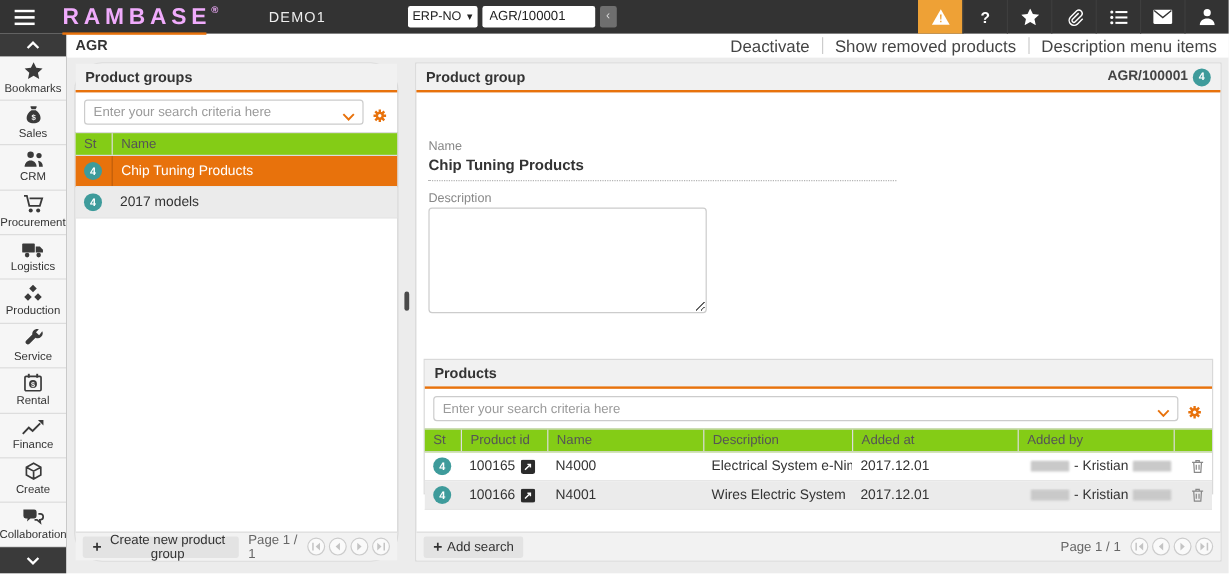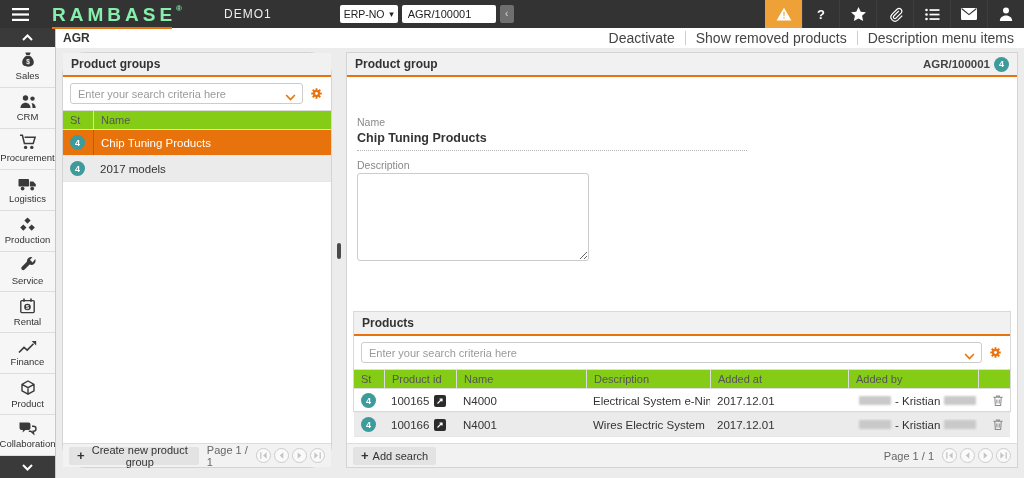--- a/index.html
+++ b/index.html
@@ -2,21 +2,21 @@
 <html><head>
 <meta charset="utf-8">
 <style>
   * { box-sizing: border-box; margin: 0; padding: 0; }
   html,body { width:1024px; height:478px; overflow:hidden; background:#fff;
     font-family:"Liberation Sans", sans-serif; font-size:12px; color:#333; }
 
   
   .topbar { height:28px; background:#333333; display:flex; align-items:center; position:relative; }
   .hamburger { width:40px; height:28px; display:flex; align-items:center; justify-content:center; cursor:pointer; background:none; border:none; }
-  .brand { position:relative; margin-left:12px; color:#86efac; font-weight:bold; font-size:19px; letter-spacing:4px; line-height:1; }
+  .brand { position:relative; margin-left:12px; color:#f0abfc; font-weight:bold; font-size:19px; letter-spacing:4px; line-height:1; }
   .brand sup { font-size:8px; letter-spacing:0; vertical-align:top; }
   .brand-underline { position:absolute; left:0; right:10px; bottom:-5px; height:2px; background:#e8720c; }
   .env { color:#eee; font-size:12px; letter-spacing:1px; margin-left:42px; }
   .lookup { display:flex; align-items:flex-end; gap:4px; margin-left:68px; }
   .select-box { width:58px; height:18px; background:#fff; border-radius:2px; display:flex; align-items:center; justify-content:space-between; padding:0 4px; font-size:10.5px; color:#222; cursor:pointer; }
   .select-caret { font-size:9px; color:#222; }
   .lookup input { width:94px; height:18px; border:none; border-radius:2px; padding:0 6px; font-size:11px; color:#222; font-family:inherit; }
   .back-btn { width:14px; height:18px; background:#6f6f6f; border:none; border-radius:2px; color:#ddd; font-size:10px; line-height:1; cursor:pointer; }
   .topbar-icons { margin-left:auto; display:flex; height:28px; }
   .tb-icon { width:37px; height:28px; display:flex; align-items:center; justify-content:center; border-left:1px solid #3e3e3e; color:#fff; cursor:pointer; background:none; border-top:none; border-right:none; border-bottom:none; }
@@ -45,21 +45,21 @@
   .panel { background:#fff; border:1px solid #d4d4d4; display:flex; flex-direction:column; min-width:0; }
   .panel.left { width:270px;border-radius:23px; }
   .panel.right { flex:1;gap:31px; }
   .splitter { width:14px; position:relative; cursor:col-resize; }
   .split-handle { position:absolute; left:5px; top:46%; width:4px; height:16px; background:#4a4a4a; border-radius:2px; }
 
   .panel-header { height:24px; background:#f1f1f1; border-bottom:2px solid #e8720c; display:flex; align-items:center; padding:0 8px; flex-shrink:0; }
   .panel-title { font-size:12px; color:#333; font-weight:bold; }
   .doc-ref { margin-left:auto; display:flex; align-items:center; gap:4px; font-size:11.5px; font-weight:bold; color:#444; }
 
-  .searchrow { display:flex; align-items:center; gap:6px; padding:6px 7px; flex-shrink:0; }
+  .searchrow { display:flex; align-items:flex-end; gap:6px; padding:6px 7px; flex-shrink:0; }
   .search-wrap { flex:1; position:relative; }
   .search-wrap input { width:100%; height:21px; border:1px solid #ccc; border-radius:3px; padding:0 24px 0 7px; font-size:11px; color:#555; font-family:inherit; }
   .search-wrap input::placeholder { color:#9a9a9a; }
   .search-chevron { position:absolute; right:7px; top:7px; cursor:pointer; }
   .gear-btn { background:none; border:none; cursor:pointer; display:flex; padding:0; }
 
   .thead { background:#84cc16; border-top:1px solid #ddd; border-bottom:1px solid #ddd; font-size:11px; color:#555; flex-shrink:0; }
   .grid2 { display:grid; grid-template-columns:30px 1fr; }
   .grid7 { display:grid; grid-template-columns:30px 72px 130px 1fr 138px 130px 32px; }
   .thead > div { padding:3px 0 3px 7px; }
@@ -82,21 +82,21 @@
   .page-label { margin-left:auto; font-size:11px; color:#666; }
   .pager { display:flex; gap:3px; }
   .pg-btn { width:15px; height:15px; border:1px solid #ccc; border-radius:50%; background:#fafafa; display:flex; align-items:center; justify-content:center; padding:0; cursor:default; }
 
   .form-area { padding:8px 10px 4px; flex-shrink:0; }
   .field-label { font-size:10.5px; color:#888; }
   .name-value { font-size:12.5px; font-weight:bold; color:#333; padding:3px 0 5px; border-bottom:1px dotted #b5b5b5; width:390px; cursor:text; }
   .desc-label { margin-top:8px; }
   .desc-box { margin-top:2px; width:232px; height:88px; border:1px solid #ccc; border-radius:3px; resize:both; font-family:inherit; font-size:11px; padding:4px; color:#333; }
 
-  .subpanel { margin:12px 6px 0; border:1px solid #d9d9d9; flex:1; display:flex; flex-direction:column; min-height:0; }
+  .subpanel { margin:0 6px 0; border:1px solid #d9d9d9; flex:1; display:flex; flex-direction:column; min-height:0; }
   .redacted { display:inline-block; width:32px; height:9px; background:#c9c9c9; border-radius:1px; filter:blur(1px); margin:0 4px; flex-shrink:0; }
 </style>
 </head>
 <body>
 
 <div class="topbar">
   <button class="hamburger">
     <svg width="17" height="13" viewBox="0 0 17 13">
         <g fill="#fff">
           <rect width="17" height="2.2"></rect>
@@ -171,20 +171,28 @@
 
   <nav class="sidebar">
     <button class="side-scroll up">
       <svg width="11" height="7" viewBox="0 0 11 7">
           <path d="M1 6 5.5 1.5 10 6" fill="none" stroke="#fff" stroke-width="2"></path>
         </svg>
     </button>
     <div class="side-items">
       <div class="side-item">
         <span>
+            <svg width="18" height="16" viewBox="0 0 20 16">
+              <path d="M10 0l2.5 5.2 5.8.7-4.3 3.9 1.2 5.7L10 12.6l-5.2 2.9 1.2-5.7L1.7 5.9l5.8-.7z" fill="#3a3a3a"></path>
+            </svg>
+          </span>
+        <span class="side-label">Bookmarks</span>
+      </div>
+      <div class="side-item">
+        <span>
             <svg width="16" height="16" viewBox="0 0 16 16">
               <g fill="#3a3a3a">
                 <path d="M6.3 3 5.4 1.1Q5.2.6 5.8.6h4.4q.6 0 .4.5L9.7 3z"></path>
                 <path d="M6.2 3.8h3.6C12.6 5.6 13.8 8.2 13.8 10.3c0 3-2.5 4.4-5.8 4.4s-5.8-1.4-5.8-4.4c0-2.1 1.2-4.7 4-6.5z"></path>
               </g>
               <text x="8" y="12.2" font-size="6.5" fill="#f6f6f6" text-anchor="middle" font-family="inherit" font-weight="bold">$</text>
             </svg>
           </span>
         <span class="side-label">Sales</span>
       </div>
@@ -268,21 +276,21 @@
             </svg>
           </span>
         <span class="side-label">Finance</span>
       </div>
       <div class="side-item">
         <span>
             <svg width="16" height="16" viewBox="0 0 16 16">
               <path d="M8 1 14 4.3v6.6L8 14.2 2 10.9V4.3z M2 4.3l6 3.3 6-3.3 M8 7.6v6.6" fill="none" stroke="#3a3a3a" stroke-width="1.4"></path>
             </svg>
           </span>
-        <span class="side-label">Product</span>
+        <span class="side-label">Create</span>
       </div>
       <div class="side-item">
         <span>
             <svg width="19" height="15" viewBox="0 0 19 15">
               <path d="M1.5 1.5h9a2 2 0 0 1 2 2v3.6a2 2 0 0 1-2 2H7.4L4.5 11.5 5 9.1H3.5a2 2 0 0 1-2-2z" fill="#3a3a3a"></path>
               <path d="M14 5.2h1.5a2.5 2.5 0 0 1 0 5h-.3l.4 2.4-2.8-2.4h-2" fill="none" stroke="#3a3a3a" stroke-width="1.4"></path>
             </svg>
           </span>
         <span class="side-label">Collaboration</span>
       </div>

